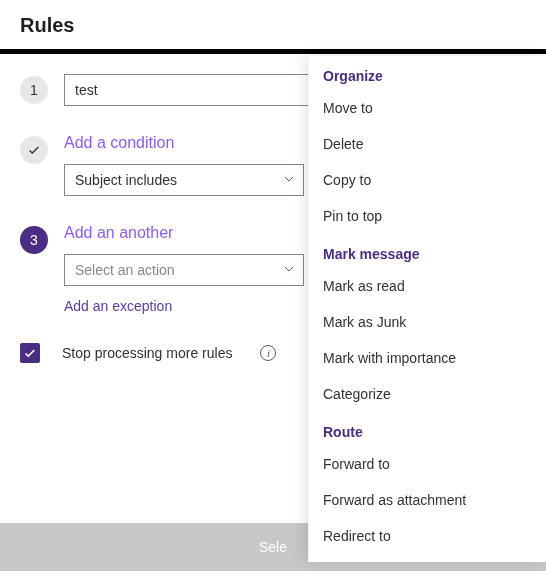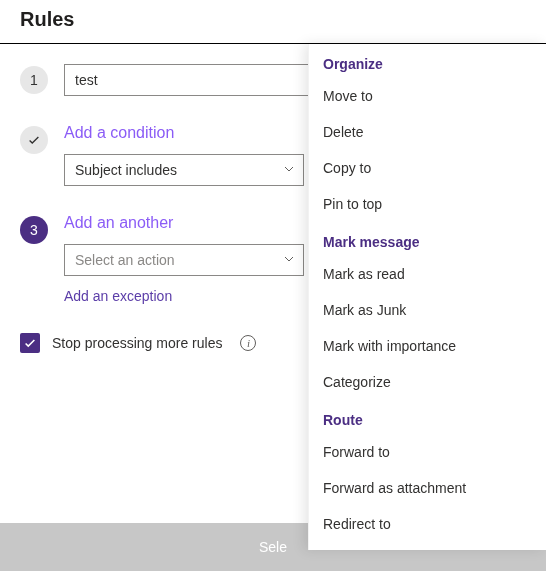--- a/index.html
+++ b/index.html
@@ -6,22 +6,22 @@
   body {
     font-family: "Segoe UI", Arial, sans-serif;
     background: #fff;
     color: #323130;
     width: 546px;
     height: 571px;
     overflow: hidden;
     position: relative;
   }
   .header {
-    padding: 8px 20px 12px 20px;
-    border-bottom: 1px solid #000000;
+    padding: 14px 20px 12px 20px;
+    border-bottom: 5px solid #000000;
   }
   .header h1 {
     font-size: 20px;
     font-weight: 600;
     color: #201f1e;
   }
   .content {
     padding: 20px 20px 0 20px;
   }
   .step-row {
@@ -95,21 +95,21 @@
   .link {
     color: #5b3da8;
     font-size: 14px;
     margin-top: 12px;
     display: inline-block;
     cursor: pointer;
   }
   .checkbox-row {
     display: flex;
     align-items: center;
-    gap: 12px;
+    gap: 22px;
     margin-top: 0;
     margin-bottom: 28px;
   }
   .checkbox {
     width: 20px;
     height: 20px;
     background: #4b2e83;
     border-radius: 2px;
     display: flex;
     align-items: center;
@@ -147,21 +147,21 @@
     display: flex;
     align-items: center;
     justify-content: center;
     color: #fff;
     font-size: 14px;
   }
 
   
   .dropdown {
     position: absolute;
-    top: 44px;
+    top: 56px;
     right: 0;
     width: 238px;
     background: #fff;
     box-shadow: -4px 0 12px rgba(0,0,0,0.1);
     border-left: 1px solid rgba(0,0,0,0.05);
     padding-bottom: 8px;
     max-height: 513px;
     overflow: hidden;
   }
   .dd-group {

